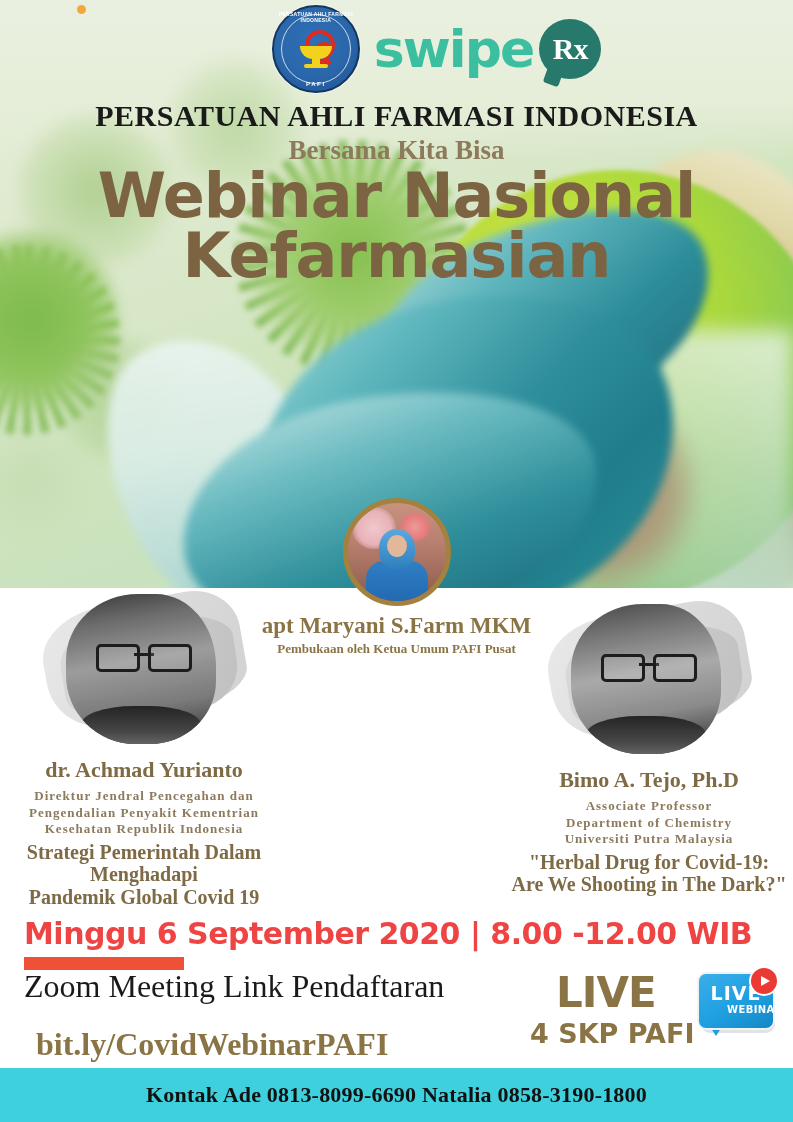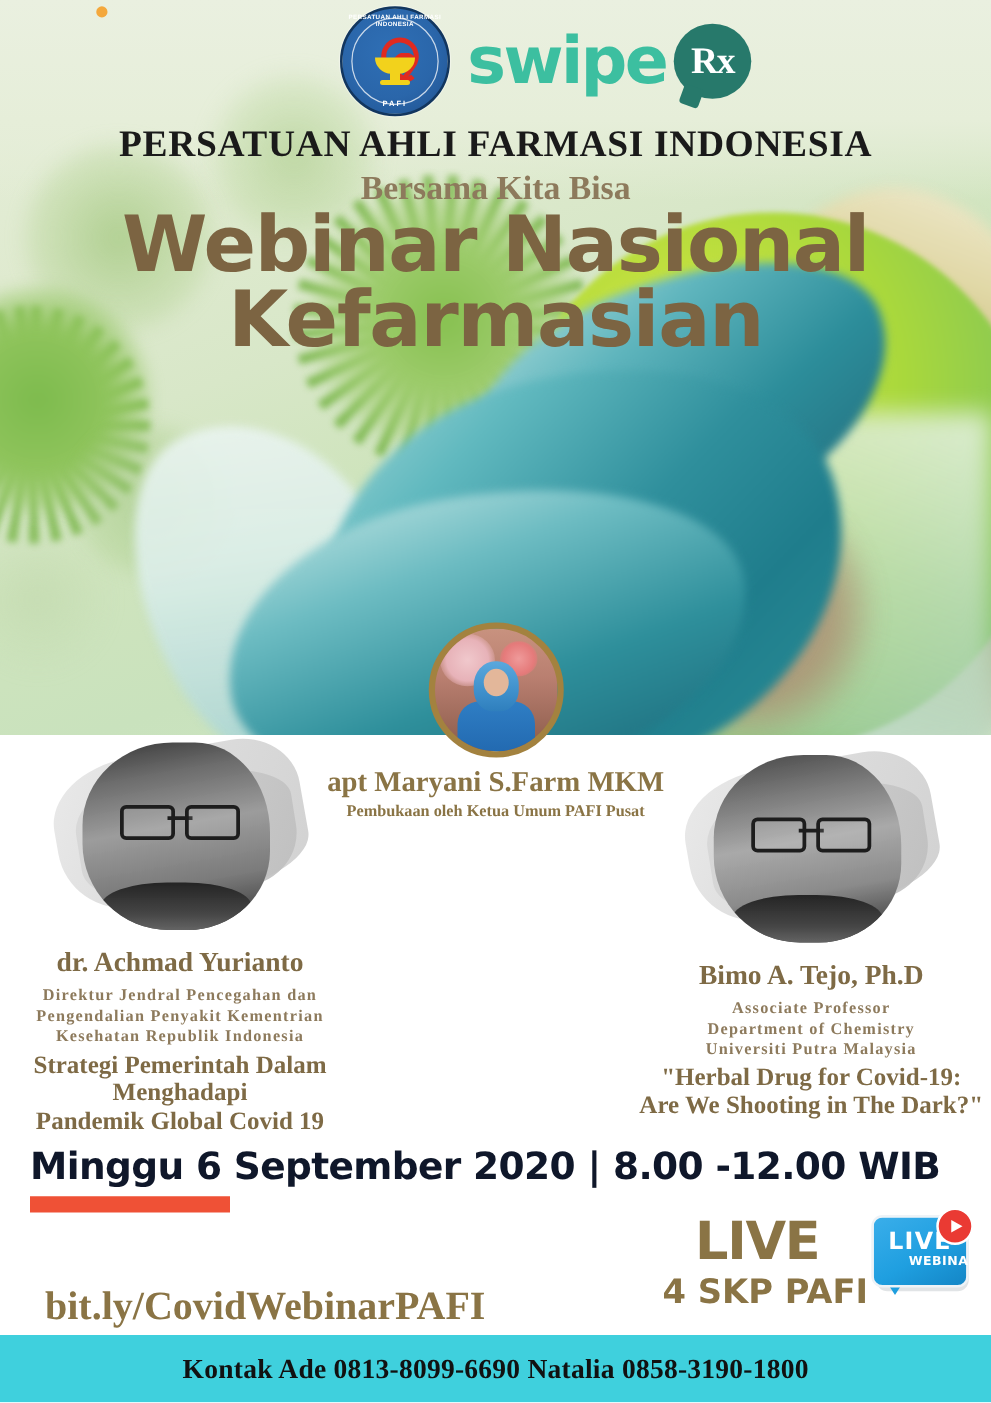--- a/index.html
+++ b/index.html
@@ -121,21 +121,21 @@
   .gl{position:absolute;top:0;width:38px;height:22px;border:3px solid #1d1d1d;border-radius:5px;background:rgba(255,255,255,.12);}
   .gl.l{left:0;} .gl.r{right:0;}
   .gbridge{position:absolute;left:38px;top:9px;width:20px;height:3px;background:#1d1d1d;}
   .collar{position:absolute;left:50%;bottom:-4px;transform:translateX(-50%);width:120px;height:42px;
       background:linear-gradient(180deg,#2b2b2b 0%,#4a4a4a 60%,#6e6e6e 100%);border-radius:44% 44% 0 0;}
   .spk-name{margin-top:6px;color:#7e6a45;font-family:"Liberation Serif",serif;font-weight:bold;font-size:22px;}
   .spk-aff{margin-top:5px;color:#8d7a5c;font-family:"Liberation Serif",serif;font-weight:bold;font-size:13px;line-height:1.28;letter-spacing:1px;}
   .spk-topic{margin-top:3px;color:#7e6a45;font-family:"Liberation Serif",serif;font-weight:bold;font-size:20px;line-height:1.12;}
 
   
-  .datetime{position:absolute;left:24px;top:916px;color:#0f172a;
+  .datetime{position:absolute;left:24px;top:916px;color:#ef4444;
       font-family:"DejaVu Sans",sans-serif;font-weight:bold;font-size:30px;letter-spacing:-.5px;}
   .redbar{position:absolute;left:24px;top:957px;width:160px;height:13px;background:#ef5136;}
   .zoomline{position:absolute;left:24px;top:968px;color:#1a1a1a;
       font-family:"Liberation Serif",serif;font-size:32px;}
   .bitly{position:absolute;left:36px;top:1026px;color:#8a7445;
       font-family:"Liberation Serif",serif;font-weight:bold;font-size:32px;}
   .free{position:absolute;left:556px;top:968px;color:#8a7445;
       font-family:"DejaVu Sans",sans-serif;font-weight:bold;font-size:42px;letter-spacing:-1px;}
   .skp{position:absolute;left:530px;top:1018px;color:#8a7445;
       font-family:"DejaVu Sans",sans-serif;font-weight:bold;font-size:27px;}
@@ -278,20 +278,21 @@
       <div>Universiti Putra Malaysia</div>
     </div>
     <div class="spk-topic">
       <div>"Herbal Drug for Covid-19:</div>
       <div>Are We Shooting in The Dark?"</div>
     </div>
   </div>
 
   <div class="datetime">Minggu  6 September  2020 | 8.00 -12.00 WIB</div>
   <div class="redbar"></div>
+  <div class="zoomline">Zoom Meeting  Link  Pendaftaran</div>
   <div class="bitly">bit.ly/CovidWebinarPAFI</div>
   <div class="free">LIVE</div>
   <div class="skp">4 SKP PAFI</div>
 
   <div class="live">
     <div class="live-shadow"></div>
     <div class="live-tail"></div>
     <div class="live-box">
       <div class="live-t1">LIVE</div>
       <div class="live-t2">WEBINAR</div>

